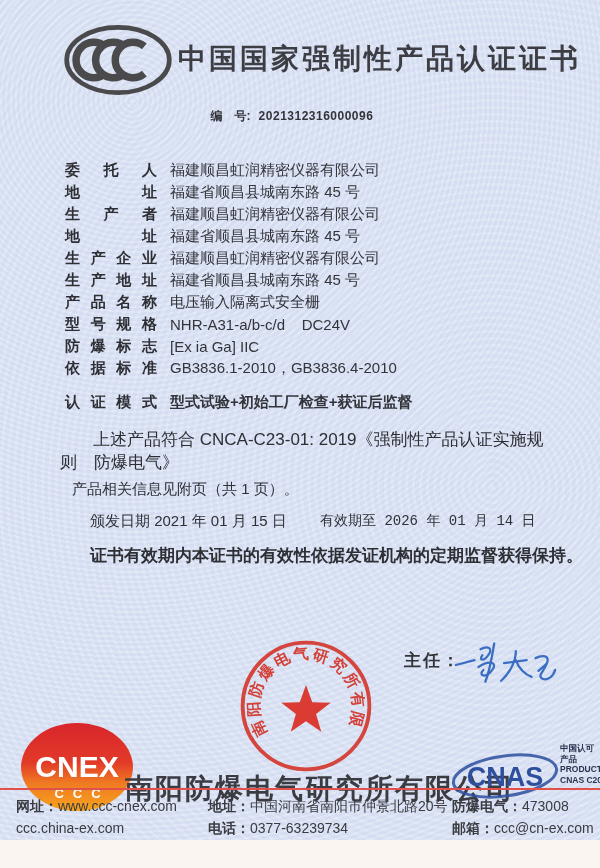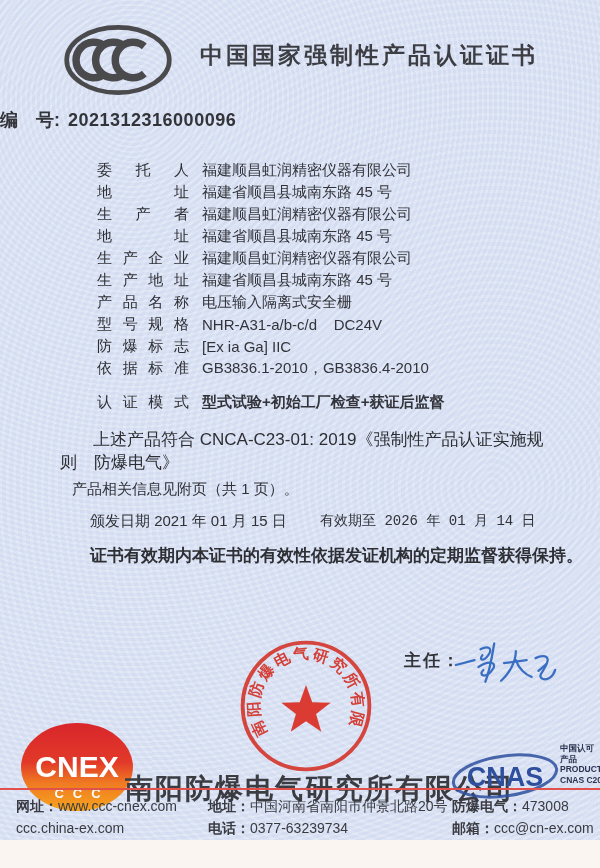--- a/index.html
+++ b/index.html
@@ -10,29 +10,29 @@
   .cert{
     position:absolute;left:0;top:0;width:600px;height:840px;
     background-color:#d9e1f3;
     background-image:
       repeating-radial-gradient(circle at 22% 12%, rgba(255,255,255,.16) 0 2px, rgba(186,200,230,.10) 2px 5px),
       repeating-radial-gradient(circle at 82% 58%, rgba(255,255,255,.13) 0 3px, rgba(190,204,234,.09) 3px 7px);
   }
   .abs{position:absolute;}
   .title{
     left:178px;top:40px;width:382px;text-align:center;
-    font-size:23px;font-weight:bold;letter-spacing:3px;color:#3d3e44;white-space:nowrap;
-  }
-  .certno{left:0;top:108px;width:584px;text-align:left;font-size:18px;font-weight:bold;color:#33343a;}
+    font-size:28px;font-weight:bold;letter-spacing:3px;color:#3d3e44;white-space:nowrap;
+  }
+  .certno{left:0;top:108px;width:584px;text-align:center;font-size:12px;font-weight:bold;color:#33343a;}
   .certno .num{font-weight:bold;letter-spacing:.5px;margin-left:8px;}
   .fields{left:65px;top:159px;width:515px;}
   .f-row{display:flex;height:22px;align-items:center;font-size:15px;}
   .f-label{
-    display:inline-block;width:92px;font-weight:normal;color:#2e2f35;
-    text-align:justify;text-align-last:justify;flex:none;margin-left:32px;
+    display:inline-block;width:92px;font-weight:bold;color:#2e2f35;
+    text-align:justify;text-align-last:justify;flex:none;
   }
   .f-val{margin-left:13px;white-space:pre-wrap;color:#33343b;}
   .mode-row{left:65px;top:391px;width:515px;}
   .mode-row .f-val{font-weight:bold;}
   .statement{left:60px;top:428px;width:500px;font-size:17px;font-weight:normal;line-height:23px;color:#2e2f35;}
   .statement .l1{text-indent:33px;}
   .note{left:72px;top:480px;font-size:15px;color:#2f3137;}
   .date-issue{left:90px;top:512px;font-size:15px;}
   .date-expiry{left:320px;top:512px;font-size:14px;font-family:Liberation Mono, monospace;}
   .validity{left:90px;top:544px;font-size:17px;font-weight:bold;color:#2e2f35;}

